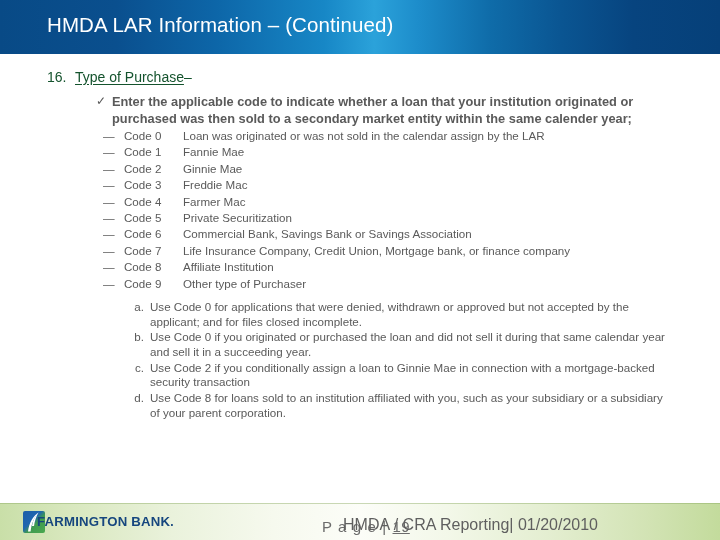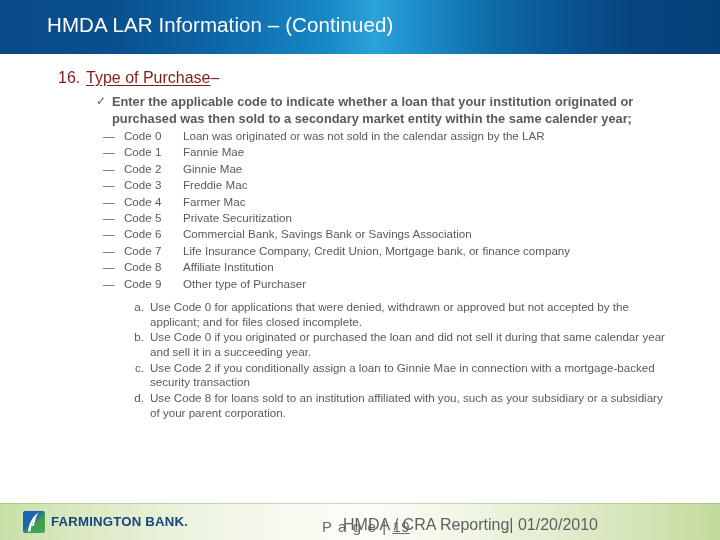--- a/index.html
+++ b/index.html
@@ -54,25 +54,25 @@
   .body-area {
     position: absolute;
     left: 0;
     top: 54px;
     width: 720px;
     height: 449px;
   }
 
   .lvl1 {
     position: absolute;
-    left: 58px;
+    left: 47px;
     top: 15px;
     width: 640px;
-    color: #7f1d1d;
-    font-size: 16px;
+    color: #14532d;
+    font-size: 14px;
   }
   .lvl1 .num {
     display: inline-block;
     width: 28px;
     text-align: left;
   }
   .lvl1 .under {
     text-decoration: underline;
     text-underline-offset: 2px;
   }
@@ -192,21 +192,21 @@
     overflow: hidden;
     background: linear-gradient(135deg, #1c5fa8 0%, #1f66b0 42%, #3f9a50 58%, #4aa94f 100%);
   }
   .logo-mark .swoosh {
     position: absolute;
     left: 0; top: 0;
     width: 22px; height: 22px;
   }
   .logo-text {
     position: absolute;
-    left: 51px;
+    left: 37px;
     top: 514px;
     font-size: 13.2px;
     font-weight: bold;
     color: #16467e;
     letter-spacing: 0.2px;
     white-space: nowrap;
     text-align: center;
   }
   .logo-text .dotmark {
     color: #16467e;

